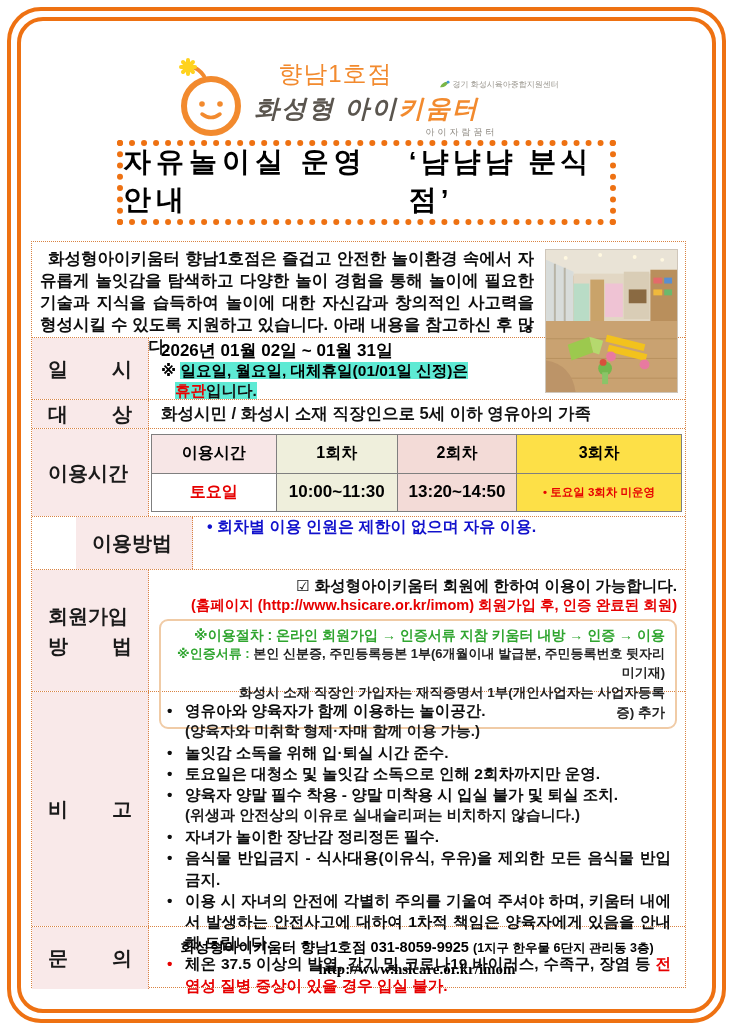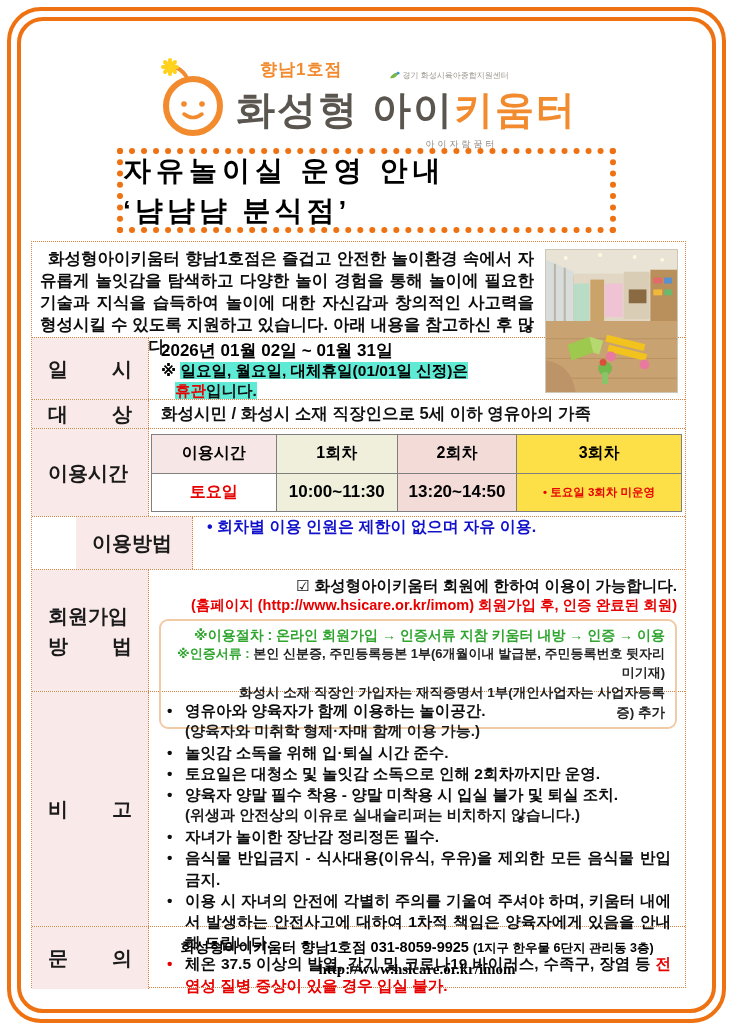--- a/index.html
+++ b/index.html
@@ -7,31 +7,31 @@
   body { font-family:"Liberation Sans","DejaVu Sans",sans-serif; color:#111; position:relative; }
   .page { position:absolute; inset:0; background:#fff; overflow:hidden; }
   .border-outer { position:absolute; inset:7px; border:4px solid #ee7112; border-radius:34px; pointer-events:none; }
   .border-inner { position:absolute; inset:17px; border:4px solid #ee7112; border-radius:26px; pointer-events:none; }
 
   
   .logo-wrap { position:absolute; top:58px; left:0; width:100%; display:flex; justify-content:center; align-items:flex-start; gap:10px; }
   .logo-face { width:70px; height:82px; flex:0 0 auto; }
   .logo-text { display:flex; flex-direction:column; }
   .logo-top { display:flex; align-items:flex-end; gap:46px; }
-  .branch { color:#f28a2e; font-weight:bold; font-size:17px; letter-spacing:1px; padding-left:24px; }
+  .branch { color:#f28a2e; font-weight:normal; font-size:24px; letter-spacing:1px; padding-left:24px; }
   .org { color:#9a968e; font-size:8px; display:flex; align-items:center; gap:3px; }
   .org-ic { width:11px; height:9px; }
-  .brand { font-size:39px; font-weight:bold; letter-spacing:2px; margin-top:2px; }
+  .brand { font-size:25px; font-weight:bold; letter-spacing:2px; margin-top:2px;font-style:italic; }
   .brand .dk { color:#5a554e; }
   .brand .or { color:#f28a2e; }
   .brand-sub { font-size:9px; color:#8d8880; letter-spacing:3px; text-align:center; margin-left:110px; margin-top:1px; }
 
   
-  .title-box { position:absolute; left:117px; top:148px; width:499px; height:85px;
-    border:6px dotted #ee7112; display:flex; flex-direction:column; justify-content:center; align-items:flex-start; }
+  .title-box { position:absolute; left:117px; top:140px; width:499px; height:85px;
+    border:6px dotted #ee7112; display:flex; justify-content:center; align-items:flex-end; }
   .title-l1 { font-size:28px; font-weight:bold; letter-spacing:5px; color:#000; }
   .title-l2 { font-size:28px; font-weight:bold; letter-spacing:4px; color:#000; margin-top:2px; }
 
   
   .main-box { position:absolute; left:31px; top:241px; width:655px; height:747px;
     border:1px dotted #d98343; background:#fff; }
   .row { display:flex; border-top:1px dotted #d98343; align-items:stretch; }
   .row.first { border-top:none; }
   .row-label { width:117px; flex:0 0 117px; background:#f9e9e9; border-right:1px dotted #d98343;
     display:flex; flex-direction:column; justify-content:center; padding:0 16px; }

